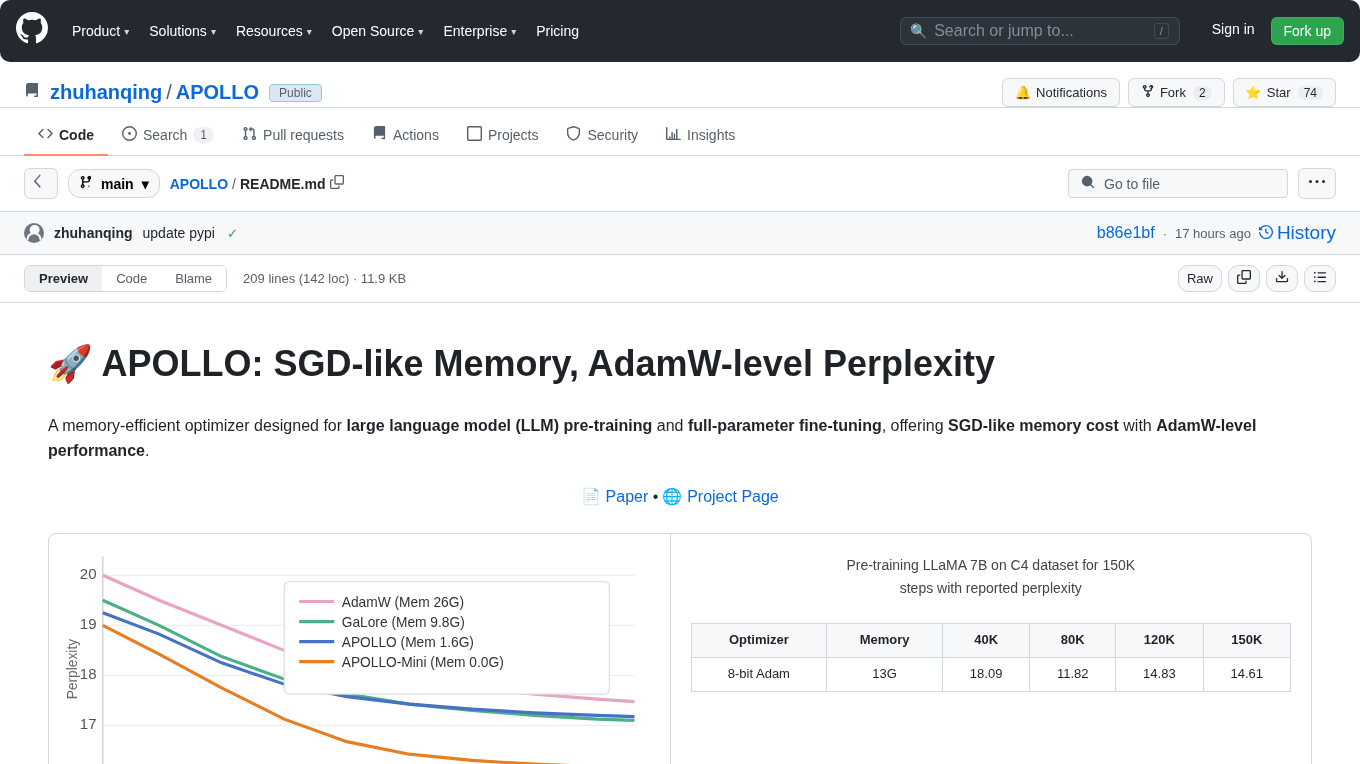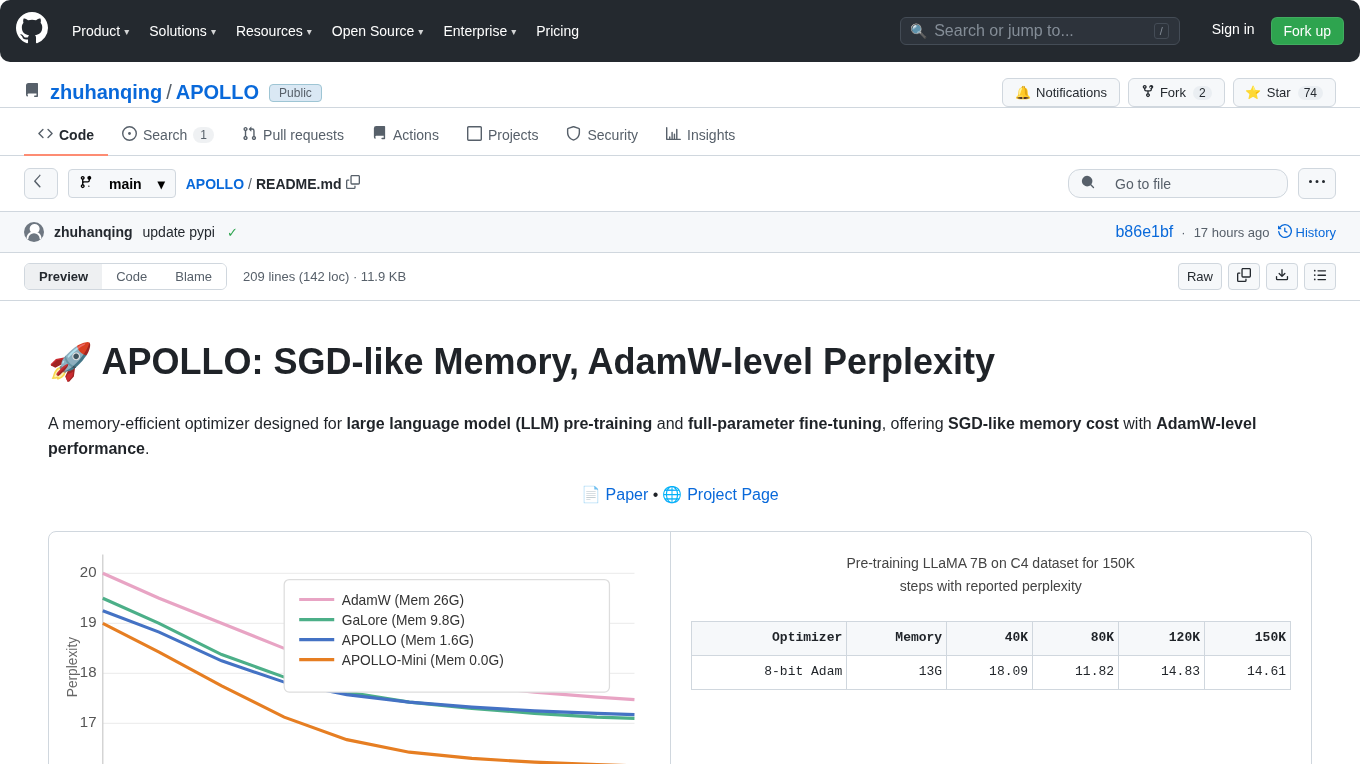--- a/index.html
+++ b/index.html
@@ -33,66 +33,66 @@
 
     
     .repo-tabs { display: flex; padding: 0 24px; background: #fff; border-bottom: 1px solid #d0d7de; gap: 0; margin-top: 8px; }
     .repo-tab { display: flex; align-items: center; gap: 6px; padding: 10px 14px; font-size: 14px; color: #57606a; cursor: pointer; border-bottom: 2px solid transparent; margin-bottom: -1px; white-space: nowrap; }
     .repo-tab.active { color: #24292f; font-weight: 600; border-bottom: 2px solid #fd8c73; }
     .tab-badge { background: rgba(175,184,193,0.2); border-radius: 20px; padding: 1px 7px; font-size: 12px; color: #57606a; }
     .tab-icon { font-size: 15px; color: #57606a; }
 
     
     .file-toolbar { display: flex; align-items: center; padding: 12px 24px; gap: 10px; border-bottom: 1px solid #d0d7de; }
-    .branch-select { display: flex; align-items: center; gap: 16px; background: #f6f8fa; border: 1px solid #d0d7de; border-radius: 4px; padding: 5px 10px; font-size: 14px; cursor: pointer; font-weight: 600; }
+    .branch-select { display: flex; align-items: center; gap: 8px; background: #f6f8fa; border: 1px solid #d0d7de; border-radius: 12px; padding: 5px 10px; font-size: 14px; cursor: pointer; font-weight: 600; }
     .branch-icon { font-size: 13px; }
     .filepath { display: flex; align-items: center; gap: 4px; font-size: 14px; }
     .filepath a { color: #0969da; text-decoration: none; font-weight: 600; }
     .filepath span { color: #57606a; }
     .filepath .filename { font-weight: 600; color: #24292f; }
     .copy-path-btn { color: #57606a; cursor: pointer; font-size: 14px; background: none; border: none; }
-    .goto-file { margin-left: auto; display: flex; align-items: center; gap: 20px; background: #f6f8fa; border: 1px solid #d0d7de; border-radius: 12px; padding: 5px 12px; font-size: 14px; color: #57606a; cursor: pointer; min-width: 220px; }
+    .goto-file { margin-left: auto; display: flex; align-items: center; gap: 9px; background: #f6f8fa; border: 1px solid #d0d7de; border-radius: 4px; padding: 5px 12px; font-size: 14px; color: #57606a; cursor: pointer; min-width: 220px; }
     .more-btn { background: #f6f8fa; border: 1px solid #d0d7de; border-radius: 6px; padding: 5px 10px; cursor: pointer; color: #24292f; }
 
     
     .commit-row { display: flex; align-items: center; padding: 10px 24px; border-bottom: 1px solid #d0d7de; gap: 10px; background: #f6f8fa; }
     .avatar { width: 20px; height: 20px; border-radius: 50%; background: #6e7781; overflow: hidden; display: flex; align-items: center; justify-content: center; font-size: 10px; color: #fff; }
     .commit-author { font-weight: 600; color: #24292f; font-size: 14px; }
     .commit-msg { color: #24292f; font-size: 14px; }
     .commit-verify { color: #2da44e; font-size: 13px; margin-left: 2px; }
     .commit-meta { margin-left: auto; display: flex; align-items: center; gap: 8px; color: #57606a; font-size: 13px; }
     .commit-sha { color: #0969da; text-decoration: none; font-size: 16px; }
-    .history-btn { display: flex; align-items: center; gap: 4px; color: #0969da; font-size: 13px; cursor: pointer; text-decoration: none; }
+    .history-btn { display: flex; align-items: center; gap: 4px; color: #0969da; font-size: 19px; cursor: pointer; text-decoration: none; }
     .history-icon { font-size: 13px; }
 
     
     .code-header { display: flex; align-items: center; padding: 10px 24px; border-bottom: 1px solid #d0d7de; gap: 8px; background: #fff; }
     .view-btns { display: flex; border: 1px solid #d0d7de; border-radius: 6px; overflow: hidden; }
     .view-btn { padding: 5px 14px; font-size: 13px; cursor: pointer; background: #fff; border: none; color: #57606a; }
     .view-btn.active { background: #eef0f2; font-weight: 600; color: #24292f; }
     .file-info { color: #57606a; font-size: 13px; margin-left: 8px; }
     .code-actions { margin-left: auto; display: flex; gap: 6px; }
-    .code-action-btn { background: #f6f8fa; border: 1px solid #d0d7de; border-radius: 4px; padding: 4px 8px; cursor: pointer; color: #24292f; font-size: 13px; }
+    .code-action-btn { background: #f6f8fa; border: 1px solid #d0d7de; border-radius: 10px; padding: 4px 8px; cursor: pointer; color: #24292f; font-size: 13px; }
 
     
     .readme-content { padding: 32px 48px; max-width: 1360px; font-size: 16px; line-height: 1.6; }
     .readme-title { font-size: 36px; font-weight: 600; margin-bottom: 20px; color: #1f2328; }
     .readme-desc { margin-bottom: 20px; font-size: 16px; line-height: 1.6; }
     .readme-links { text-align: center; margin-bottom: 24px; font-size: 16px; }
     .readme-links a { color: #0969da; text-decoration: none; }
     .readme-figure { border: 1px solid #d0d7de; border-radius: 8px; overflow: hidden; background: #fff; }
 
     
     .chart-container { display: flex; gap: 0; width: 100%; }
     .chart-left { flex: 1; padding: 10px; }
     .chart-right { flex: 1; padding: 10px; }
 
     
     .perf-table { border-collapse: collapse; width: 100%; font-size: 13px; }
-    .perf-table th, .perf-table td { border: 1px solid #d0d7de; padding: 6px 4px; text-align: right; font-family: Liberation Mono, monospace; }
+    .perf-table th, .perf-table td { border: 1px solid #d0d7de; padding: 6px 10px; text-align: center; }
     .perf-table th { background: #f6f8fa; font-weight: 600; }
 
     .sidebar-toggle-btn { background: #f6f8fa; border: 1px solid #d0d7de; border-radius: 6px; padding: 5px 8px; cursor: pointer; color: #57606a; }
   </style>
 </head>
 <body>
 
 <nav class="top-nav">
   <span class="github-logo">
     <svg height="32" viewBox="0 0 16 16" width="32" fill="#fff">

